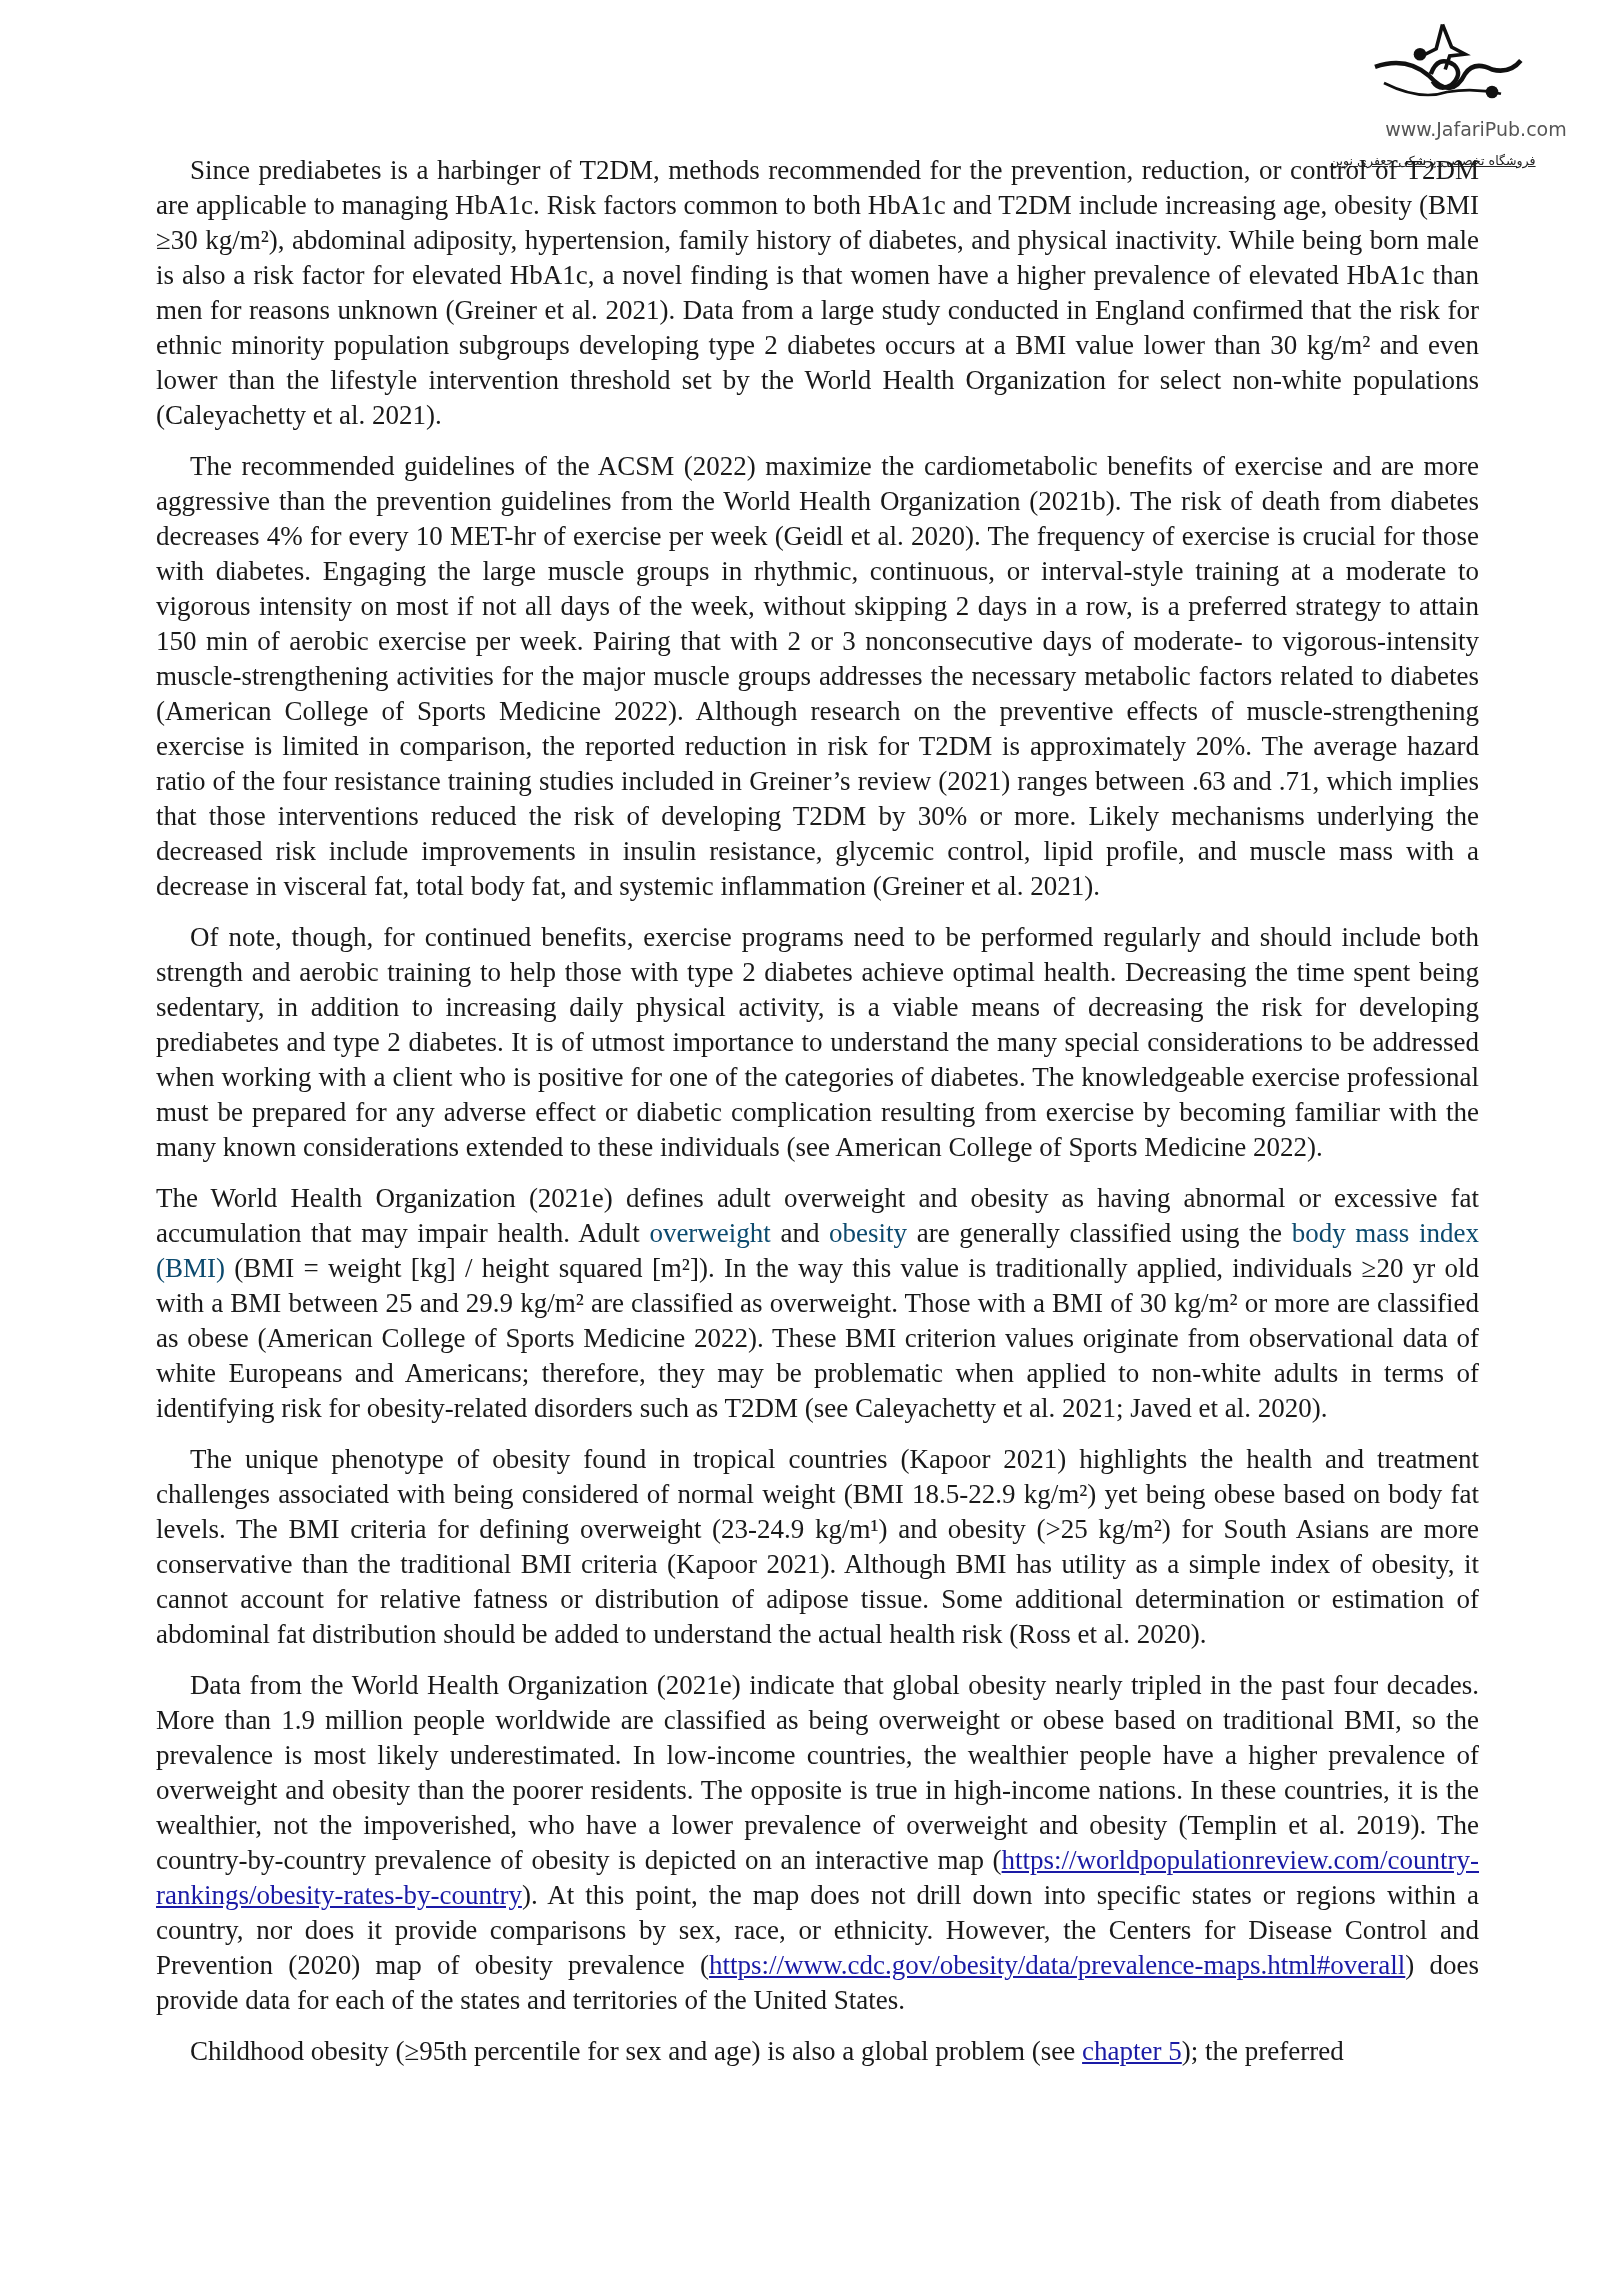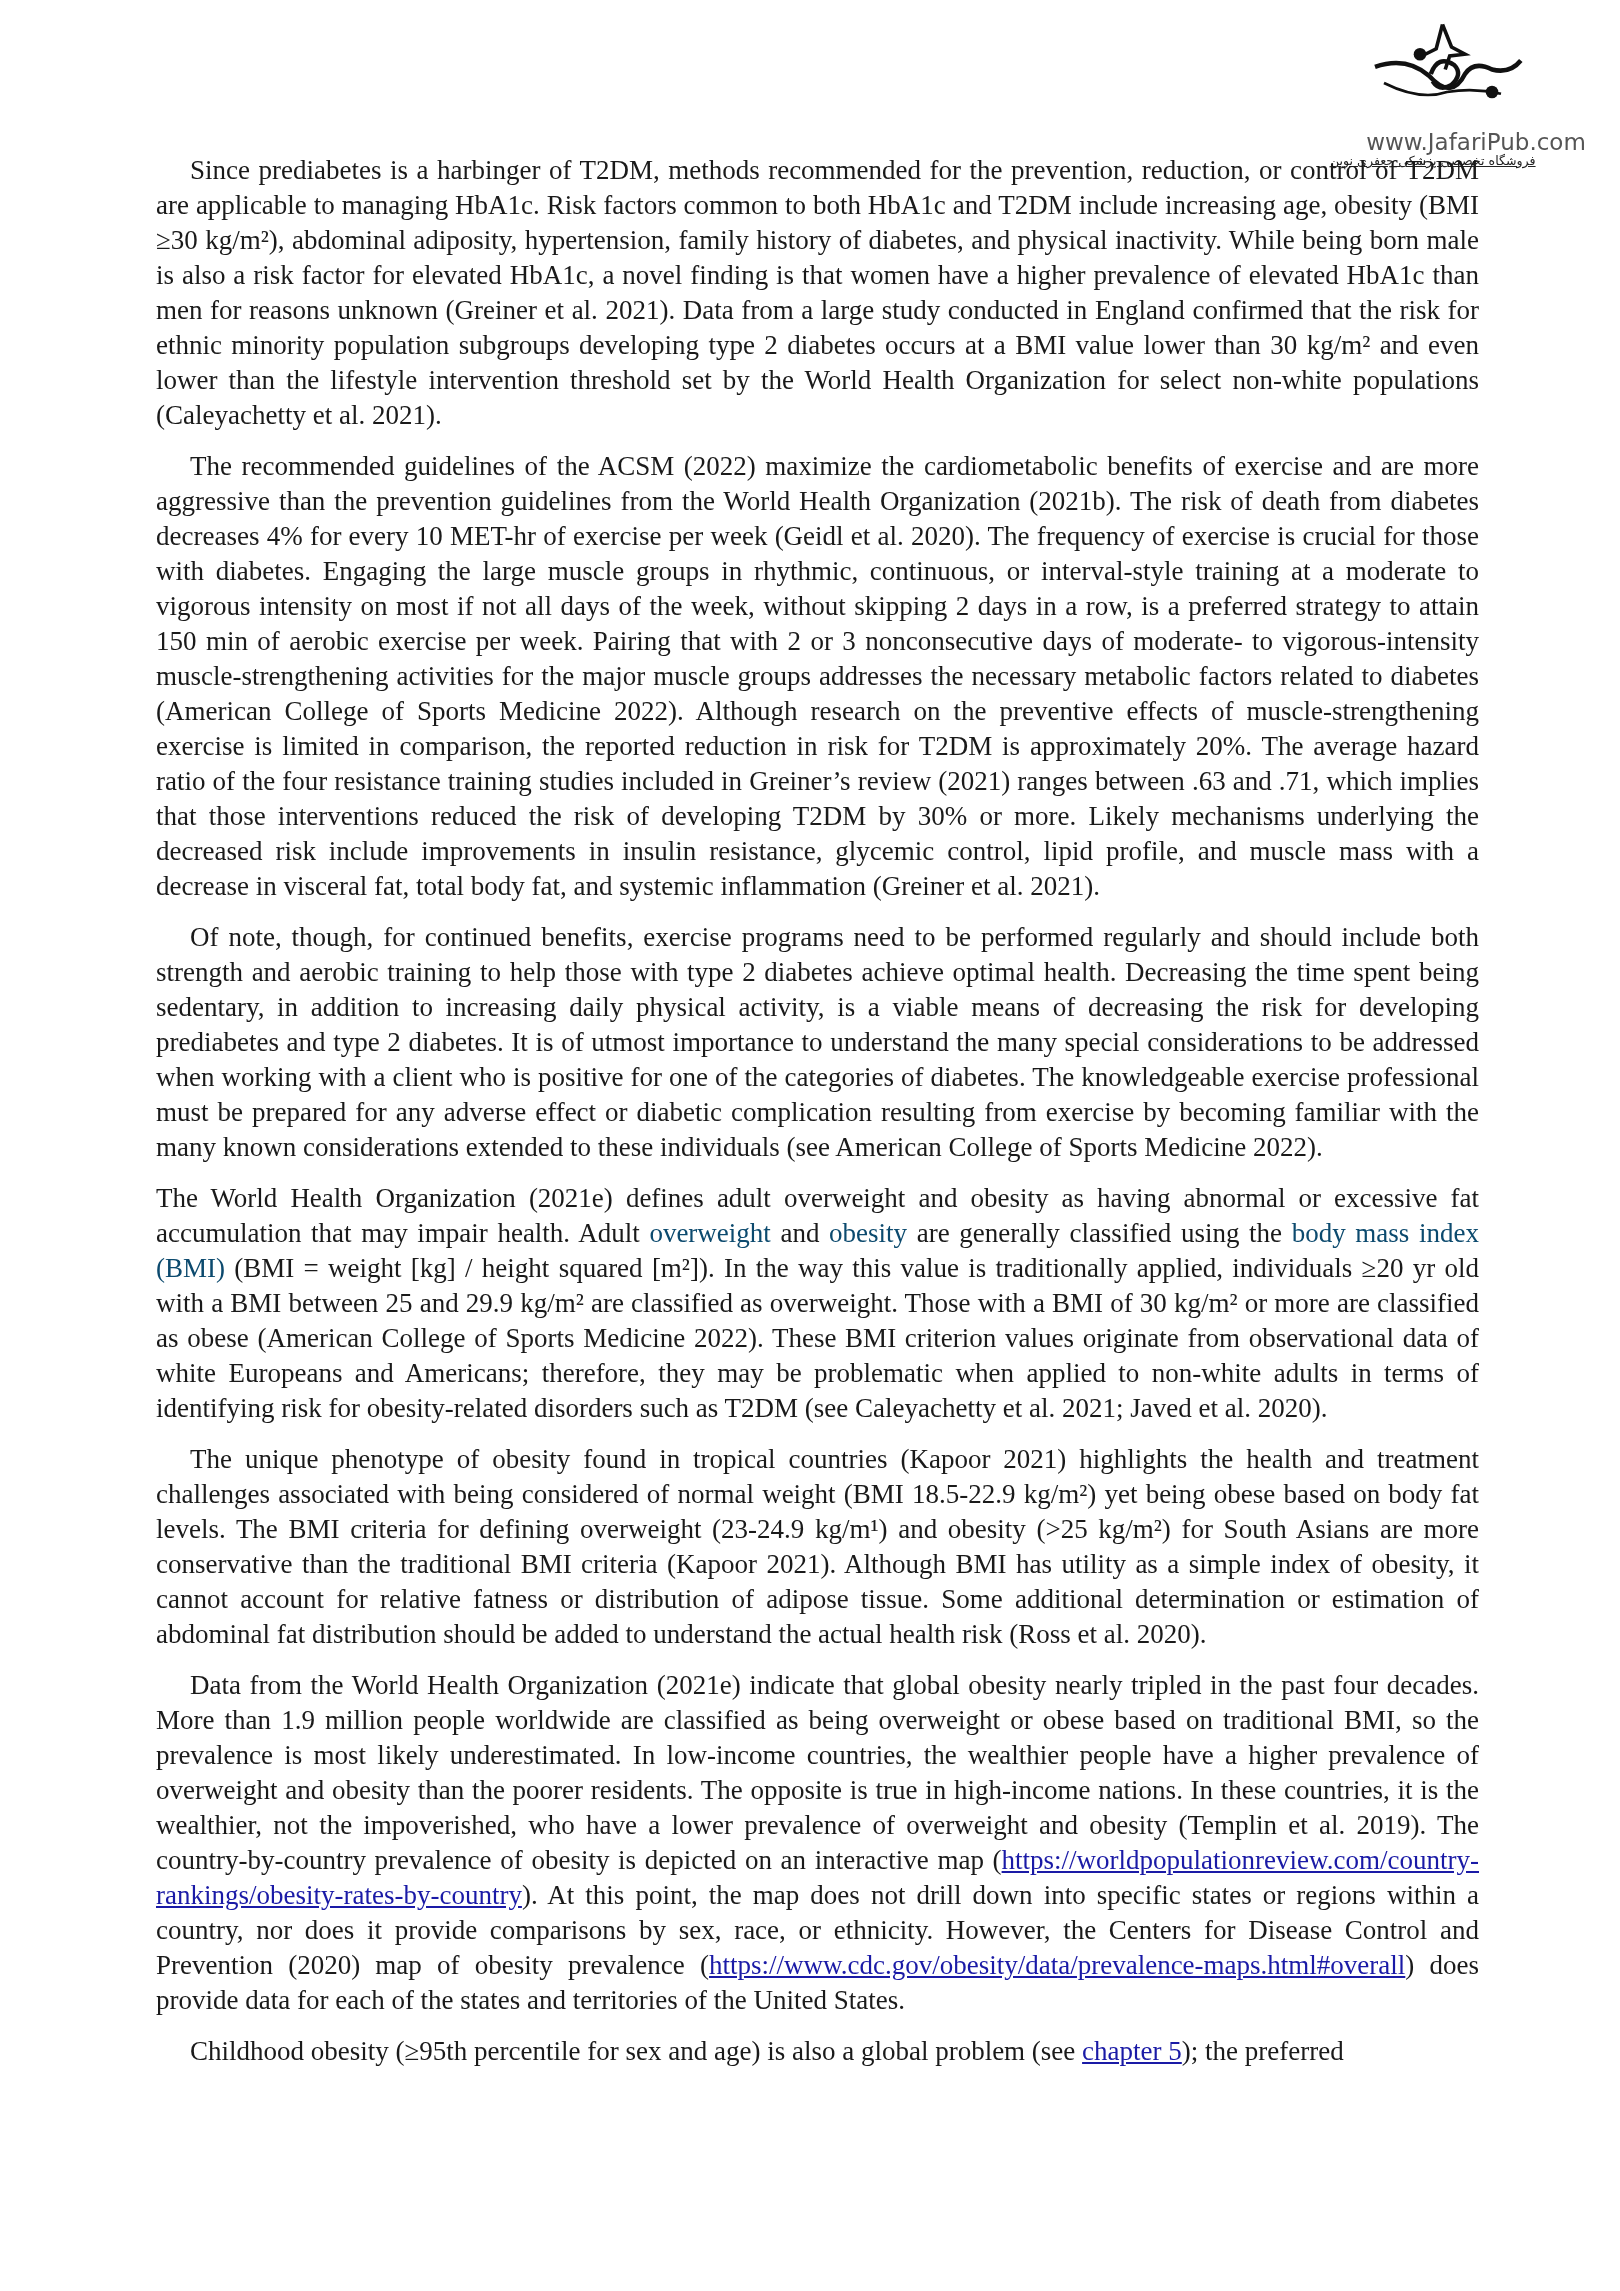--- a/index.html
+++ b/index.html
@@ -12,21 +12,21 @@
   .p.indent { text-indent: 34px; }
   .p.last { text-align-last: left; }
   .kw { color: #0c4a6e; font-weight: normal; }
   a.link { color: #1a1aa6; text-decoration: underline; }
   h2.section {
     font-family: "Liberation Sans", sans-serif; font-weight: bold; color: #0f4c9a;
     font-size: 36px; line-height: 43px; margin: 27px 0 20px 0; letter-spacing: 0.2px;
   }
   .watermark { position: absolute; left: 1341px; top: 20px; width: 270px; height: 126px; }
   .wm-logo { position: absolute; left: 25px; top: 0; width: 162px; height: 90px; }
-  .wm-url { position: absolute; left: 0px; top: 109px; width: 270px; font-family: "DejaVu Sans", sans-serif; font-size: 23px; color: #555; text-align: center; }
+  .wm-url { position: absolute; left: 0px; top: 98px; width: 270px; font-family: "DejaVu Sans", sans-serif; font-size: 19px; color: #555; text-align: center; }
   .wm-persian { position: absolute; left: 1330px; top: 153px; font-family: "DejaVu Sans", sans-serif; font-size: 12.6px; color: #222; direction: rtl; white-space: nowrap; text-decoration: underline; }
 </style>
 </head>
 <body>
 
 <div class="watermark">
   <svg class="wm-logo" viewBox="0 0 180 100">
     <path d="M85 5 L95 30 L110 38 L93 40 L88 55" fill="none" stroke="#111" stroke-width="4"></path>
     <path d="M85 5 L78 32 L62 40" fill="none" stroke="#111" stroke-width="4"></path>
     <circle cx="60" cy="38" r="7" fill="#111"></circle>

